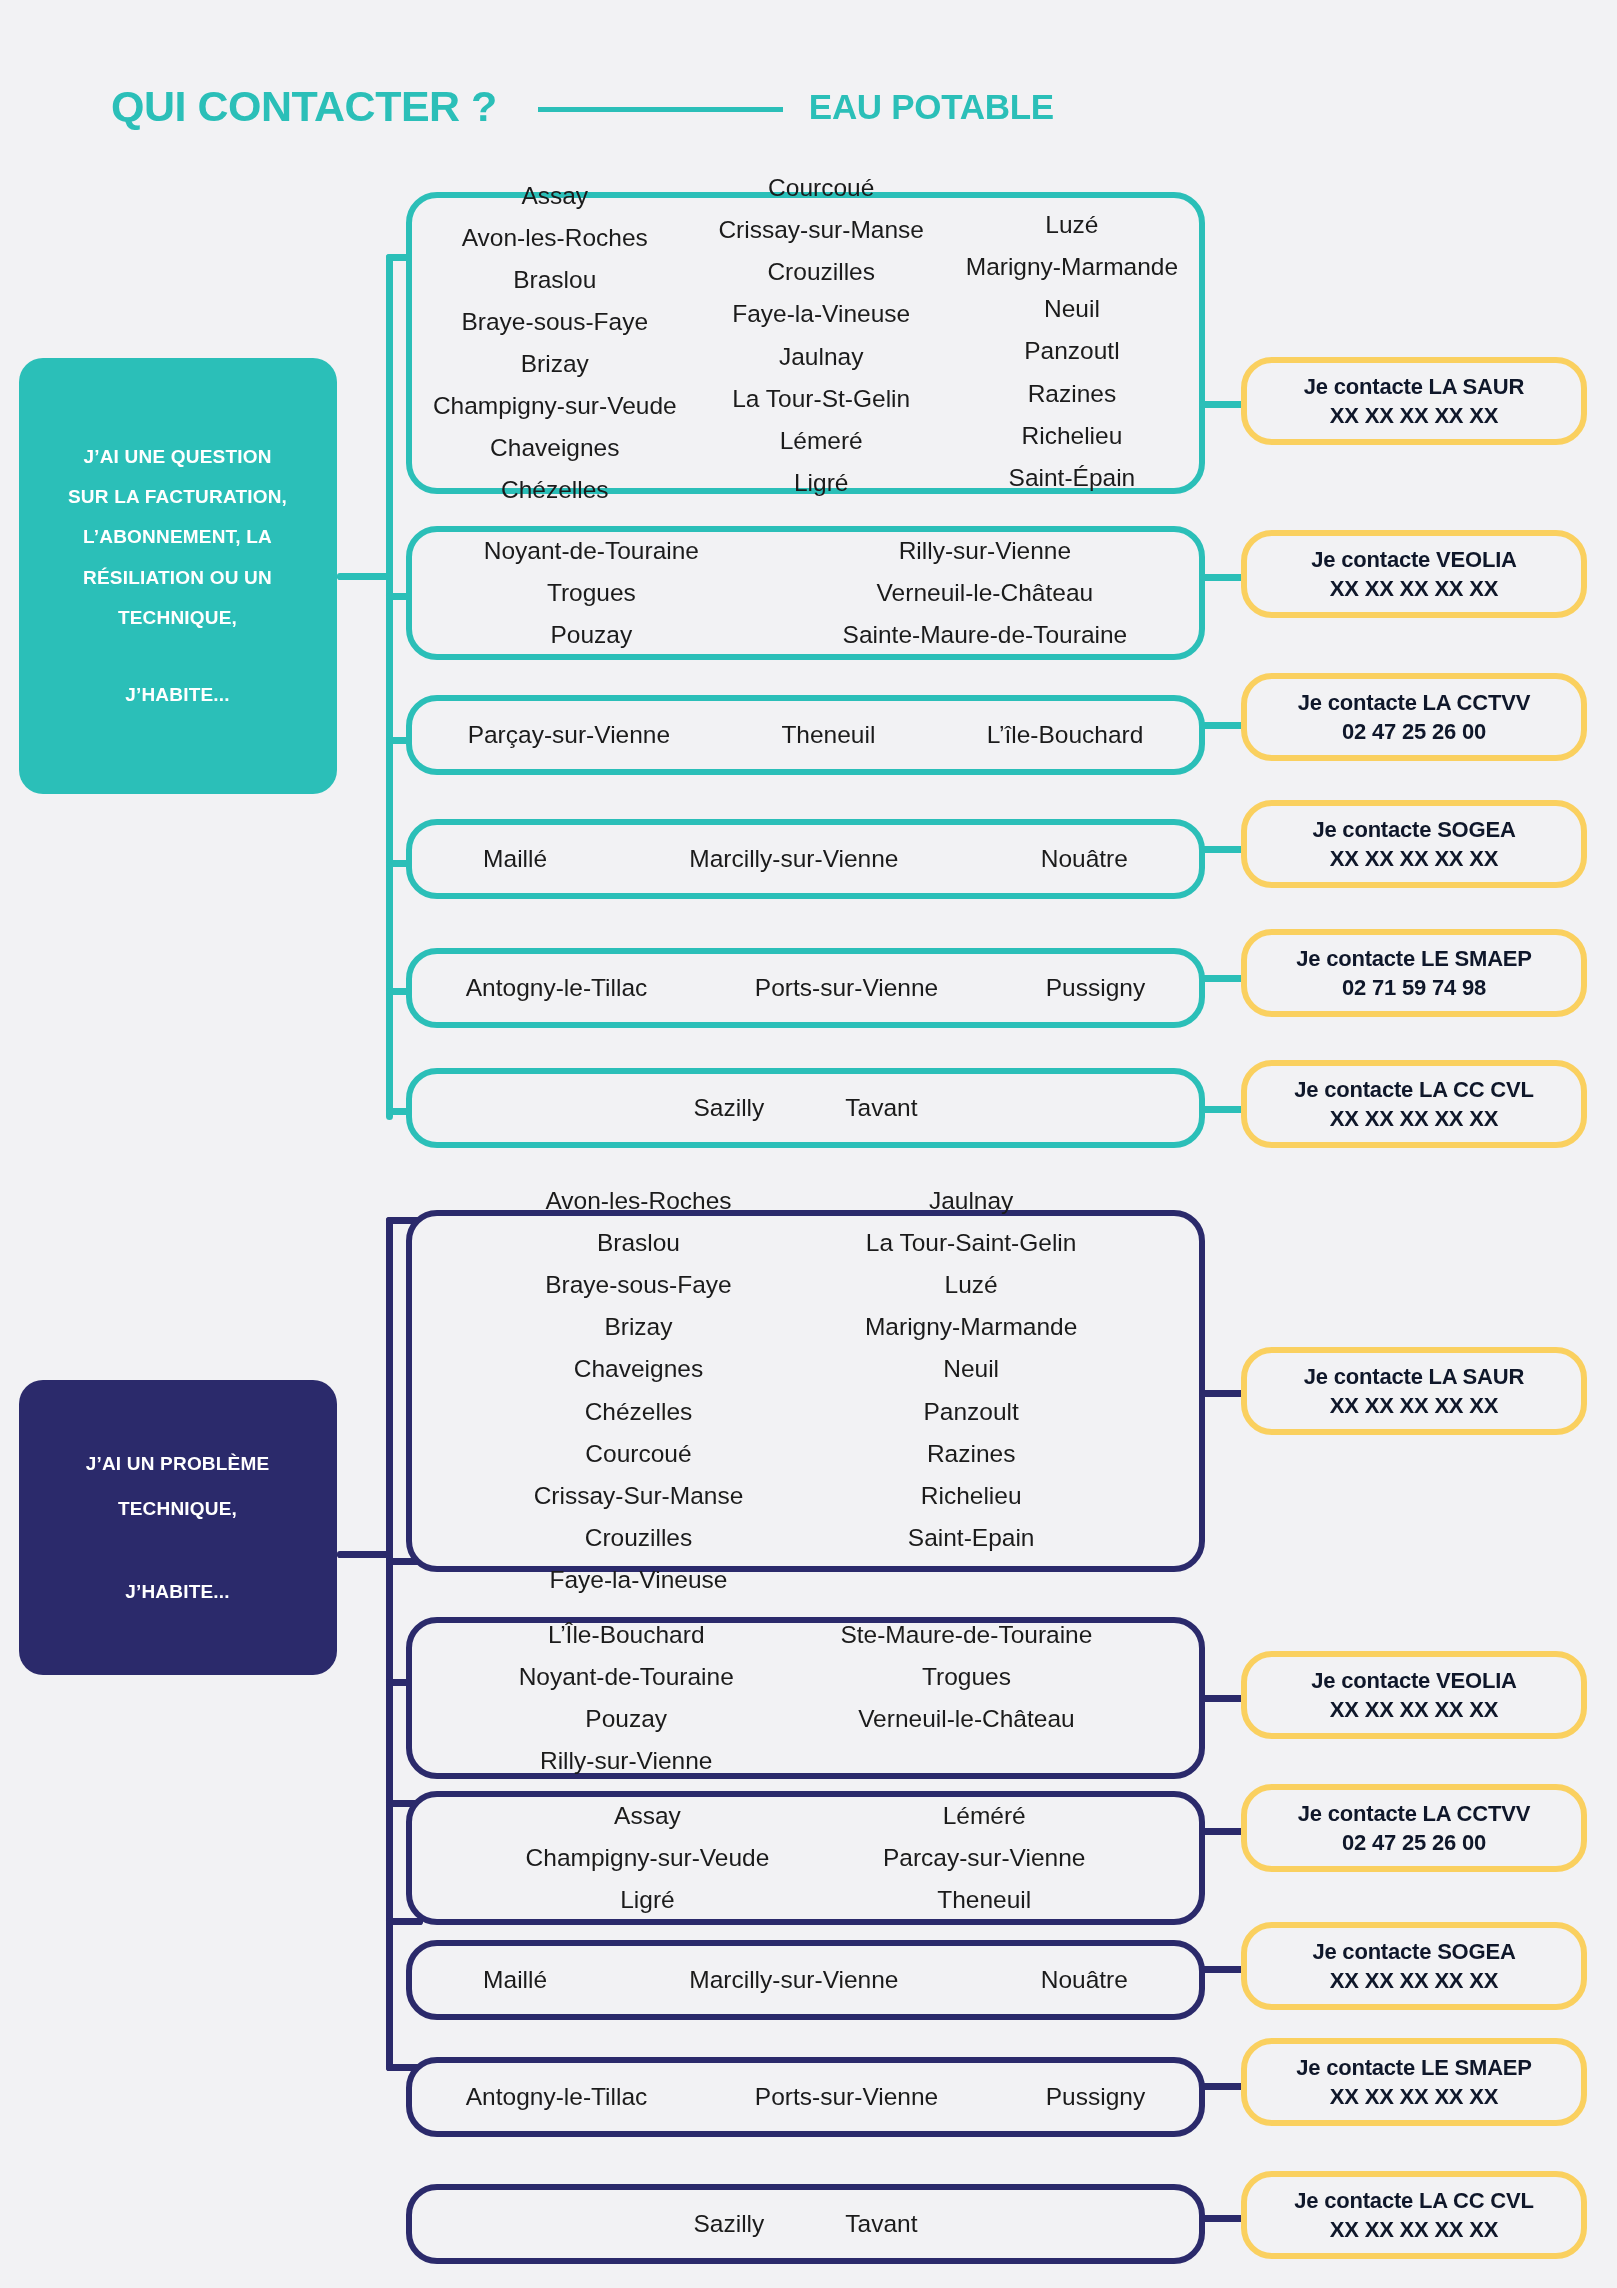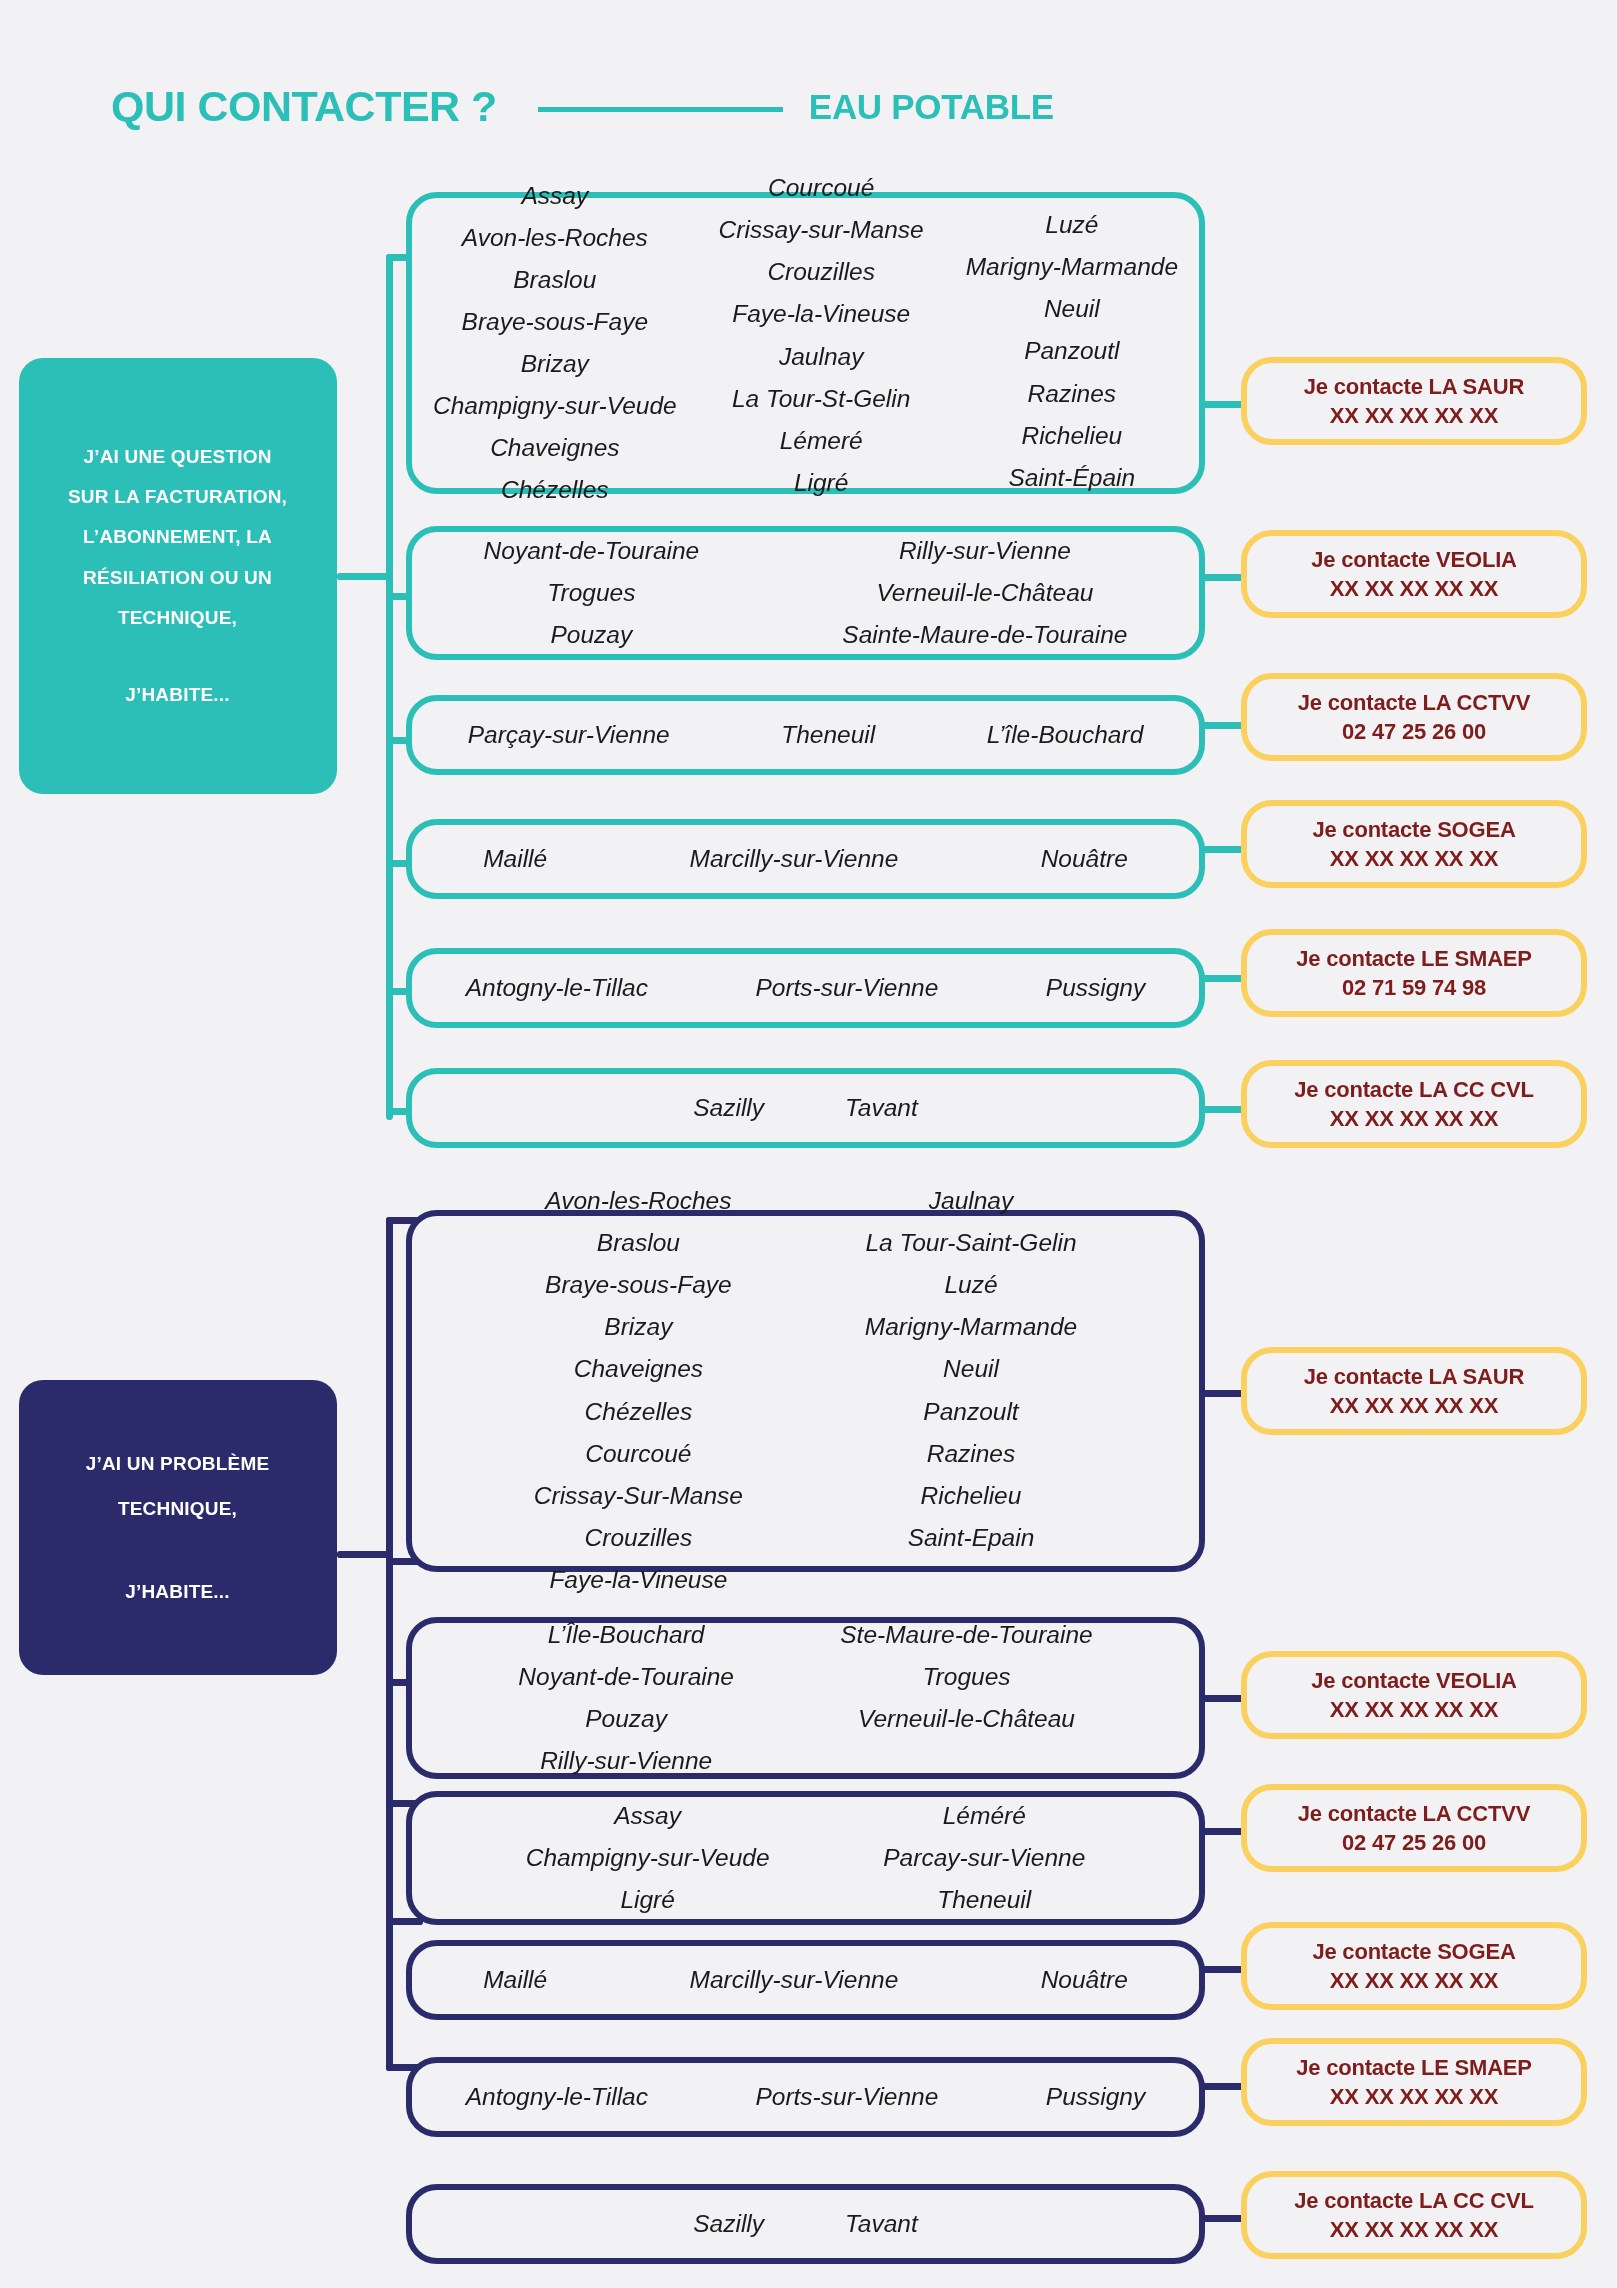--- a/index.html
+++ b/index.html
@@ -98,21 +98,20 @@
     align-items: center;
     justify-content: center;
   }
   .commune-box.teal { border: 6.5px solid #2bbfb8; }
   .commune-box.navy { border: 6.5px solid #2b2a6b; }
   .commune-cols {
     display: flex;
     width: 100%;
     justify-content: space-around;
     align-items: flex-start;
-    font-style: italic;
   }
   .commune-cols.inline {
     align-items: flex-end;
   }
   .commune-col {
     display: flex;
     flex-direction: column;
     align-items: center;
     font-size: 24.5px;
     color: #1b1b1b;
@@ -130,21 +129,21 @@
     display: flex;
     flex-direction: column;
     align-items: center;
     justify-content: center;
     text-align: center;
     padding: 7.4px 9.2px;
   }
   .contact-line {
     font-size: 22px;
     font-weight: 800;
-    color: #7f1d1d;
+    color: #0f172a;
     letter-spacing: -0.2px;
     line-height: 1.32;
     white-space: nowrap;
   }
 </style>
 </head>
 <body>
 
 <div class="page">
 

